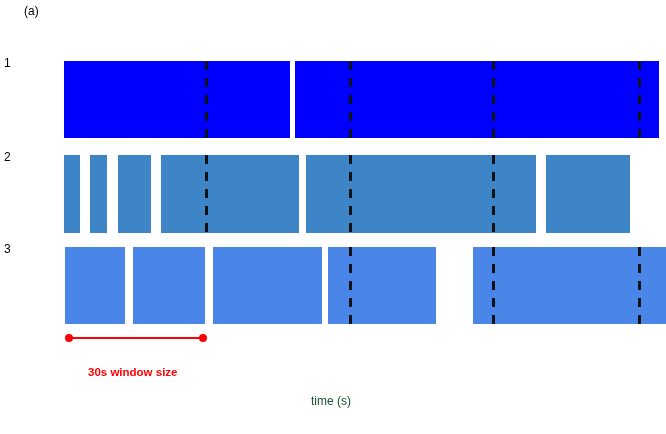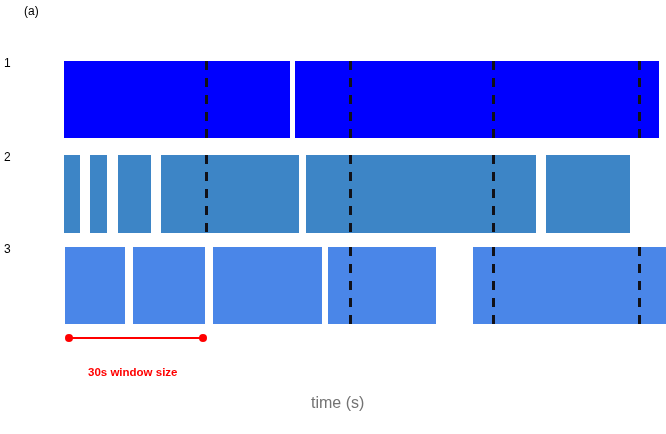--- a/index.html
+++ b/index.html
@@ -3,21 +3,21 @@
 <meta charset="utf-8">
 <style>
   html,body{margin:0;padding:0;}
   body{font-family:"Liberation Sans", sans-serif;background:#ffffff;}
   .figure{position:relative;width:666px;height:434px;background:#ffffff;overflow:hidden;}
   .seg{position:absolute;}
   .dash{position:absolute;width:3px;
         background:repeating-linear-gradient(to bottom,#111118 0px,#111118 9px,transparent 9px,transparent 17px);}
   .row-label{position:absolute;font-size:12px;color:#000;line-height:12px;}
   .corner-label{position:absolute;left:24px;top:4px;font-size:12px;color:#000;}
-  .bottom-label{position:absolute;left:311px;top:394px;font-size:16px;color:#737373;}
+  .bottom-label{position:absolute;left:311px;top:394px;font-size:12px;color:#14532d;}
   .mline{position:absolute;left:69px;top:337px;width:134px;height:2px;background:#ff0000;}
   .mdot{position:absolute;width:8px;height:8px;border-radius:50%;background:#ff0000;top:334px;}
   .mdot-l{left:65px;}
   .mdot-r{left:199px;}
   .mlabel{position:absolute;left:88px;top:345px;color:#ff0000;font-weight:bold;
           font-size:11.5px;white-space:nowrap;margin-top:21px;}
 </style>
 </head>
 <body>
 

